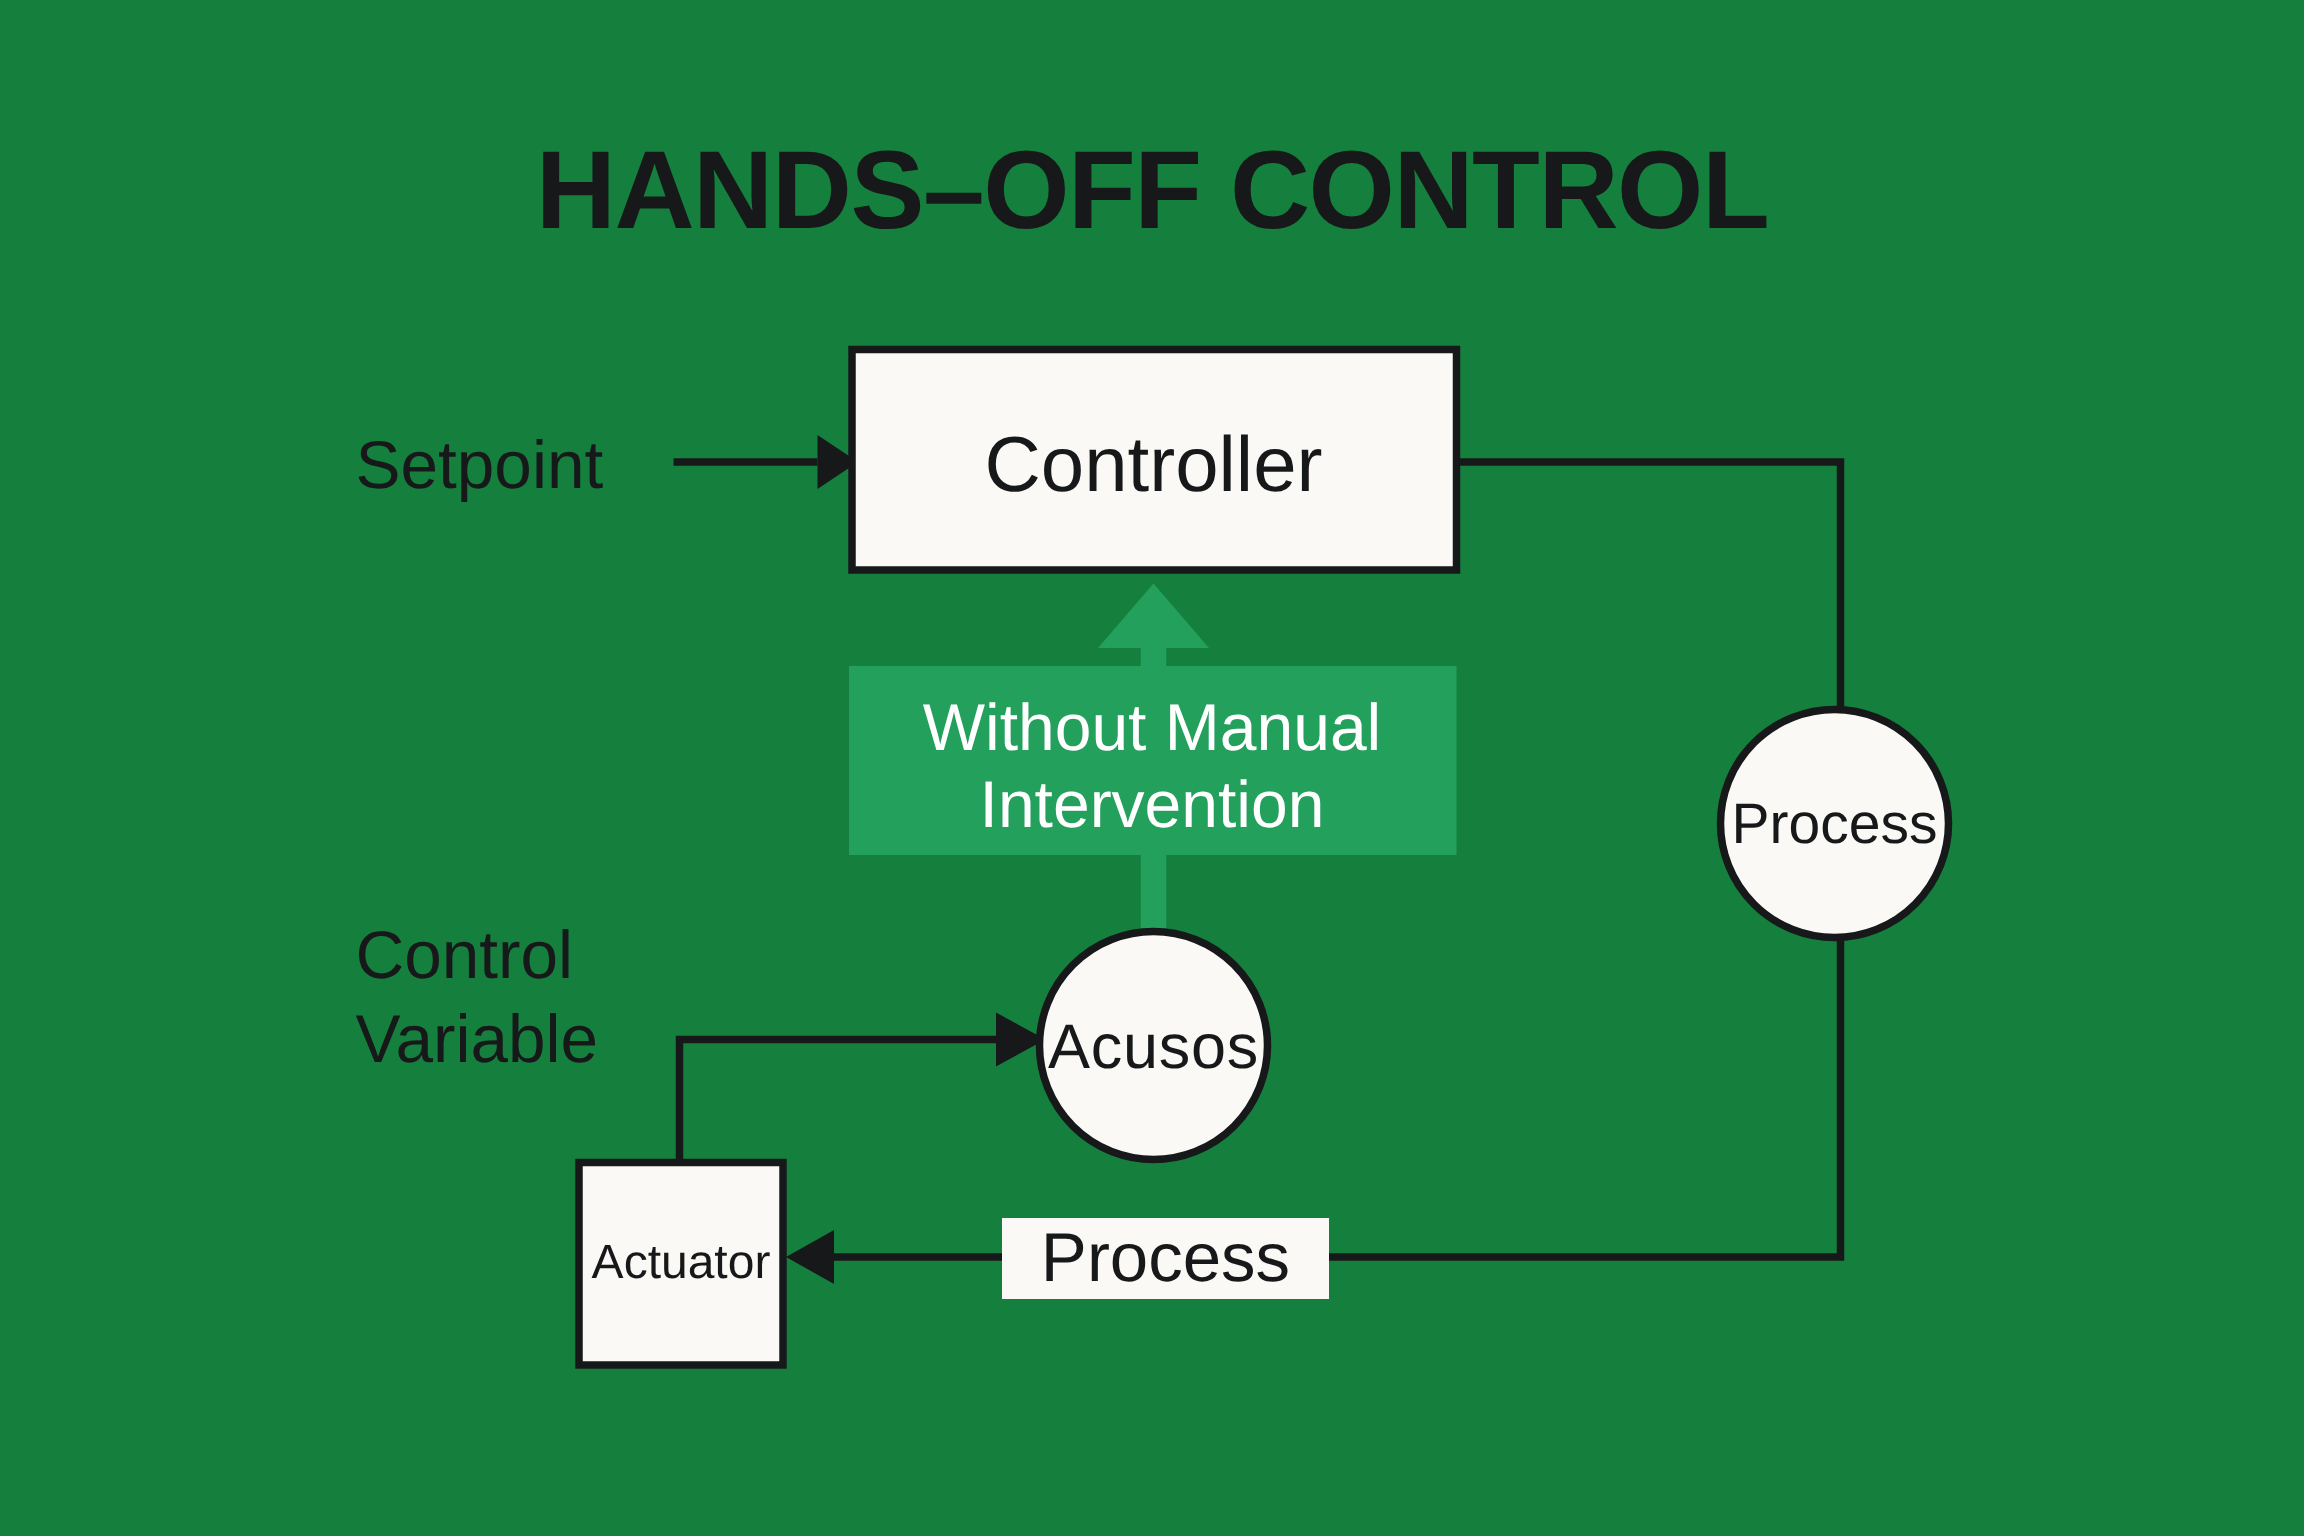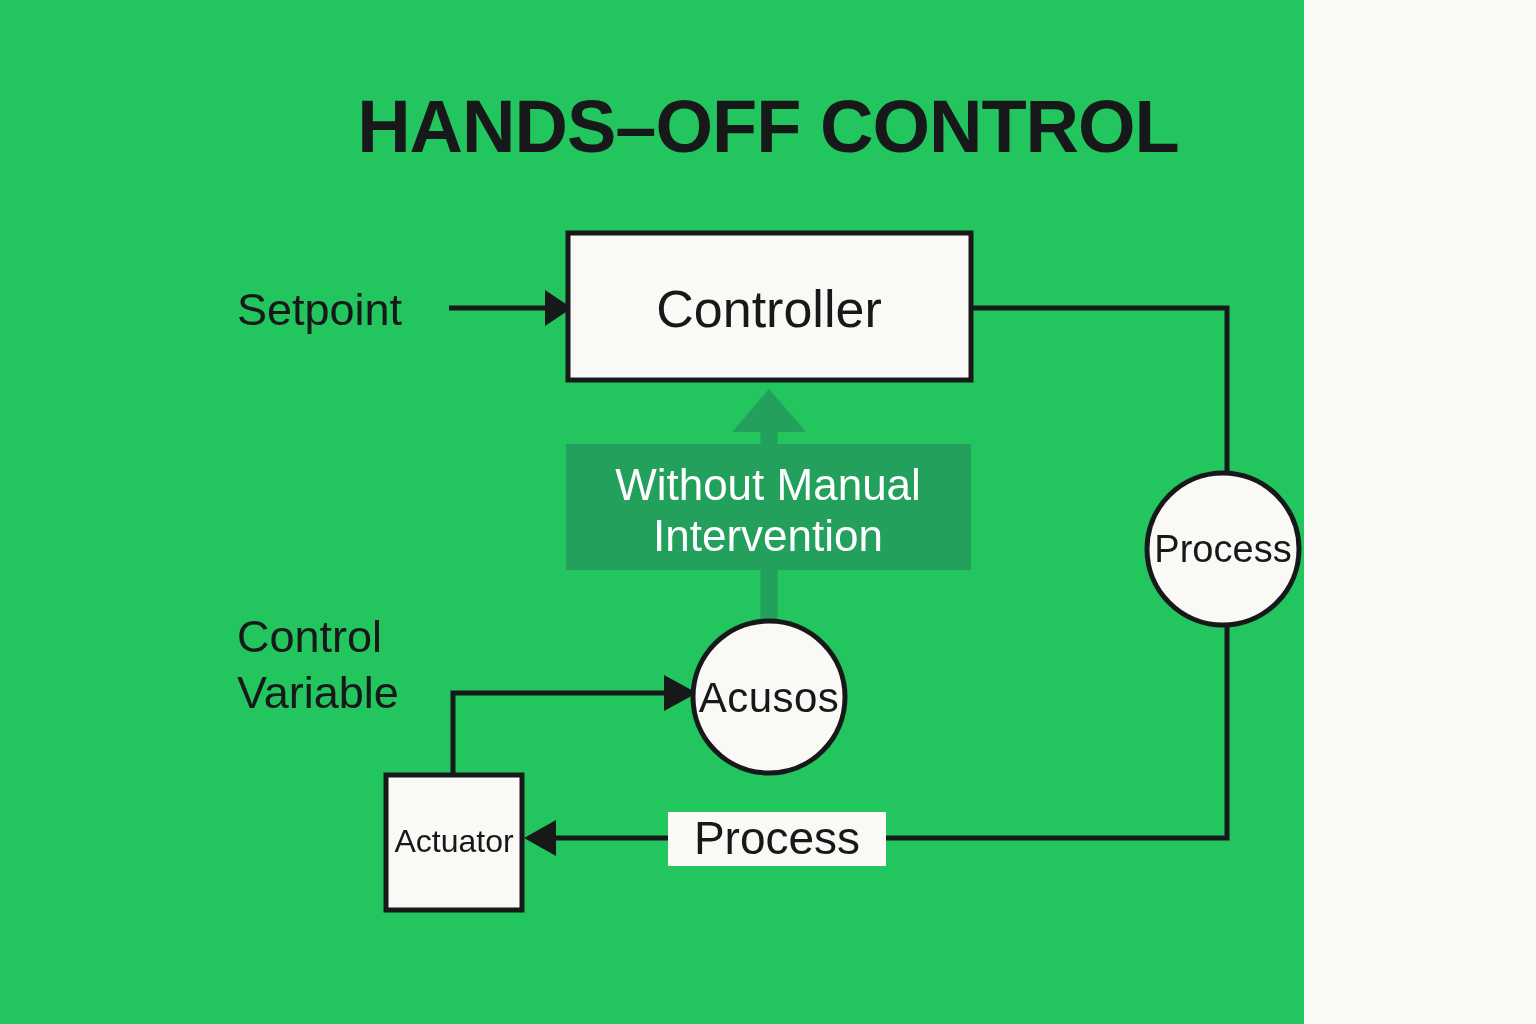--- a/index.html
+++ b/index.html
@@ -8,23 +8,23 @@
   }
   body {
     width: 1536px;
     height: 1024px;
     background: #faf9f5;
     font-family: "Liberation Sans", sans-serif;
     overflow: hidden;
   }
   #canvas {
     position: relative;
-    width: 1304px;
+    width: 1536px;
     height: 1024px;
-    background: #22c55e;
+    background: #15803d;
     text-decoration: underline;
   }
   svg.diagram {
     position: absolute;
     top: 0;
     left: 0;
     width: 1536px;
     height: 1024px;
   }
   .title-text {

